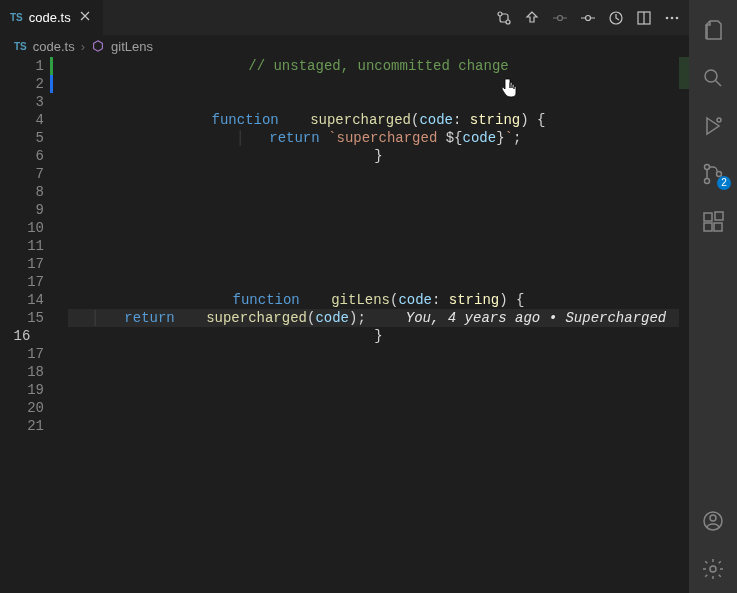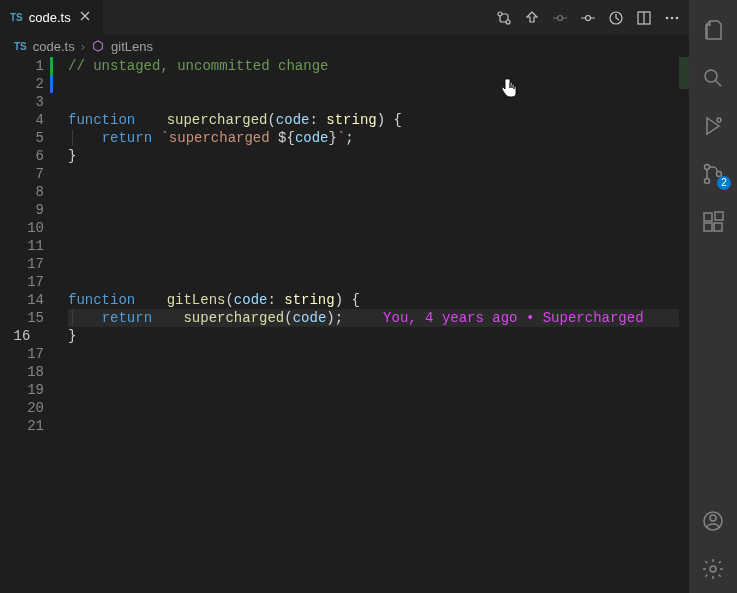--- a/index.html
+++ b/index.html
@@ -110,38 +110,38 @@
     padding-right: 4px;
     user-select: none;
   }
   .gutter .ln { height: 18px; padding-right: 2px;}
   .gutter .ln.current { color: #c6c6c6; text-align: center; }
   .mod-indicators { width: 6px; }
   .mod-indicators .mi { height:18px; }
   .mi.unstaged { background: linear-gradient(to right, #2ea043 0 3px, transparent 3px); }
   .mi.staged { background: linear-gradient(to right, #1f6feb 0 3px, transparent 3px); }
   .code-col { flex:1; padding-left: 12px; position: relative; }
-  .code-line { height: 18px; white-space: pre; position: relative; }
+  .code-line { height: 18px; white-space: pre; position: relative; text-align: center; }
   .code-line.current-line { background: #2a2a2a; }
   .overview-ruler {
     position:absolute; right:0; top:0; width:10px; height:100%;
     background:#1e1e1e;
   }
   .ov-mark { position:absolute; right:0; width:10px; height:32px; background:#59b35933; }
 
   
   .c  { color:#6a9955; }        
   .kw { color:#569cd6; }        
   .fn { color:#dcdcaa;margin-left:23px; }        
   .pr { color:#9cdcfe; }        
   .ty { color:#fef9c3; }        
   .st { color:#ce9178; }        
   .pu { color:#d4d4d4; }        
   .tv { color:#9cdcfe; }        
-  .blame { color:#d946ef; padding-left: 40px; }
+  .blame { color:#e5e5e5; font-style: italic; padding-left: 40px; }
 
   .cursor-img {
     position: absolute;
     top: 20px; left: 500px;
     pointer-events: none;
     color: #fff;
     font-size: 18px;
   }
 </style>
 </head>

